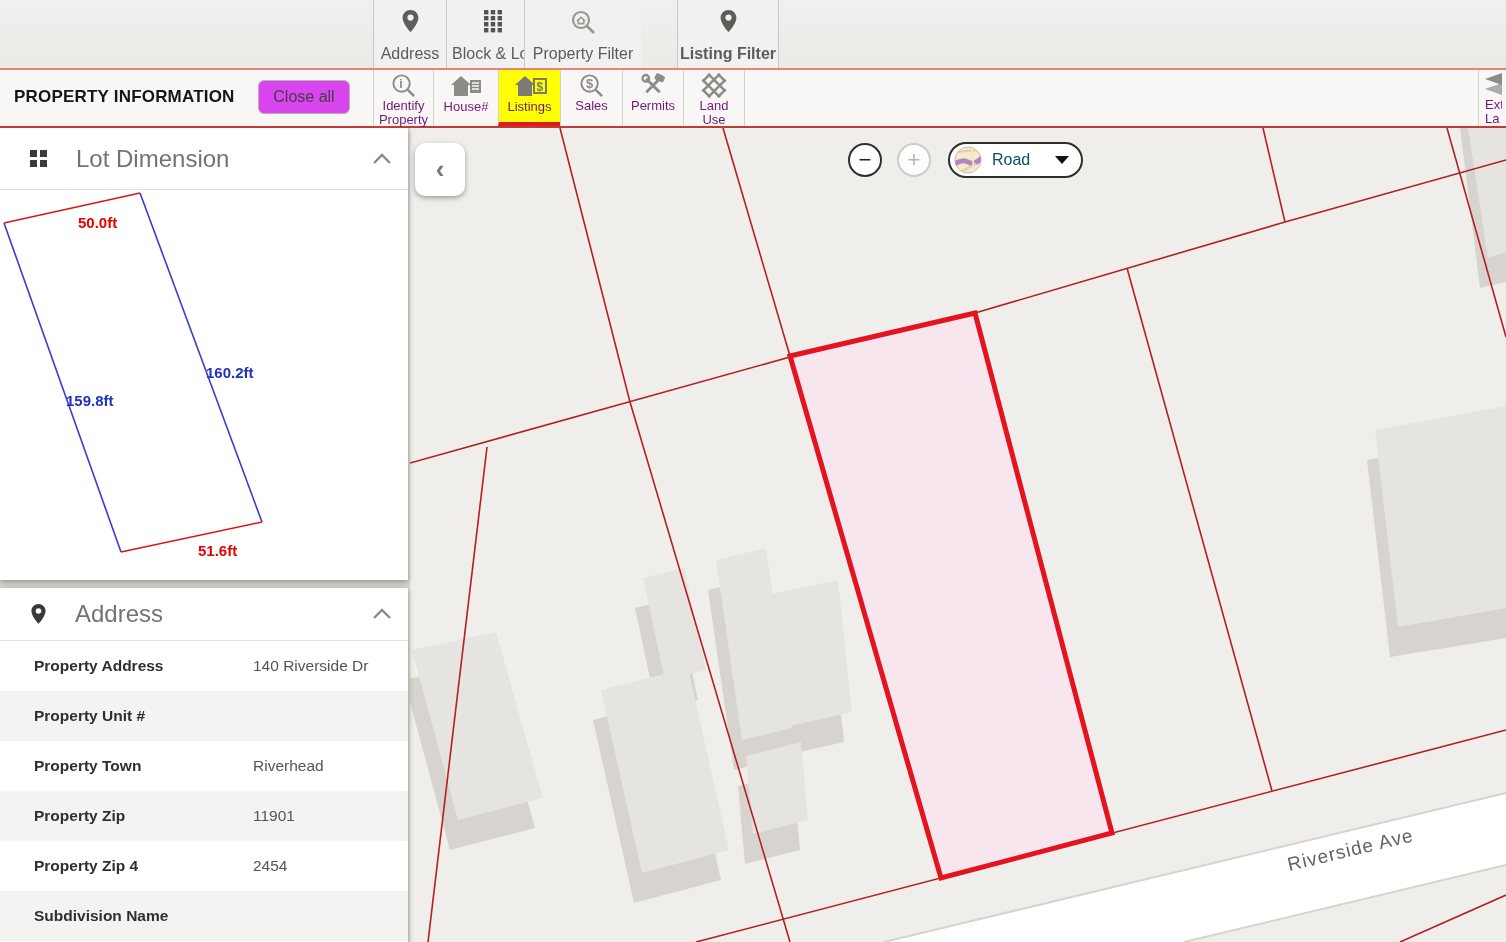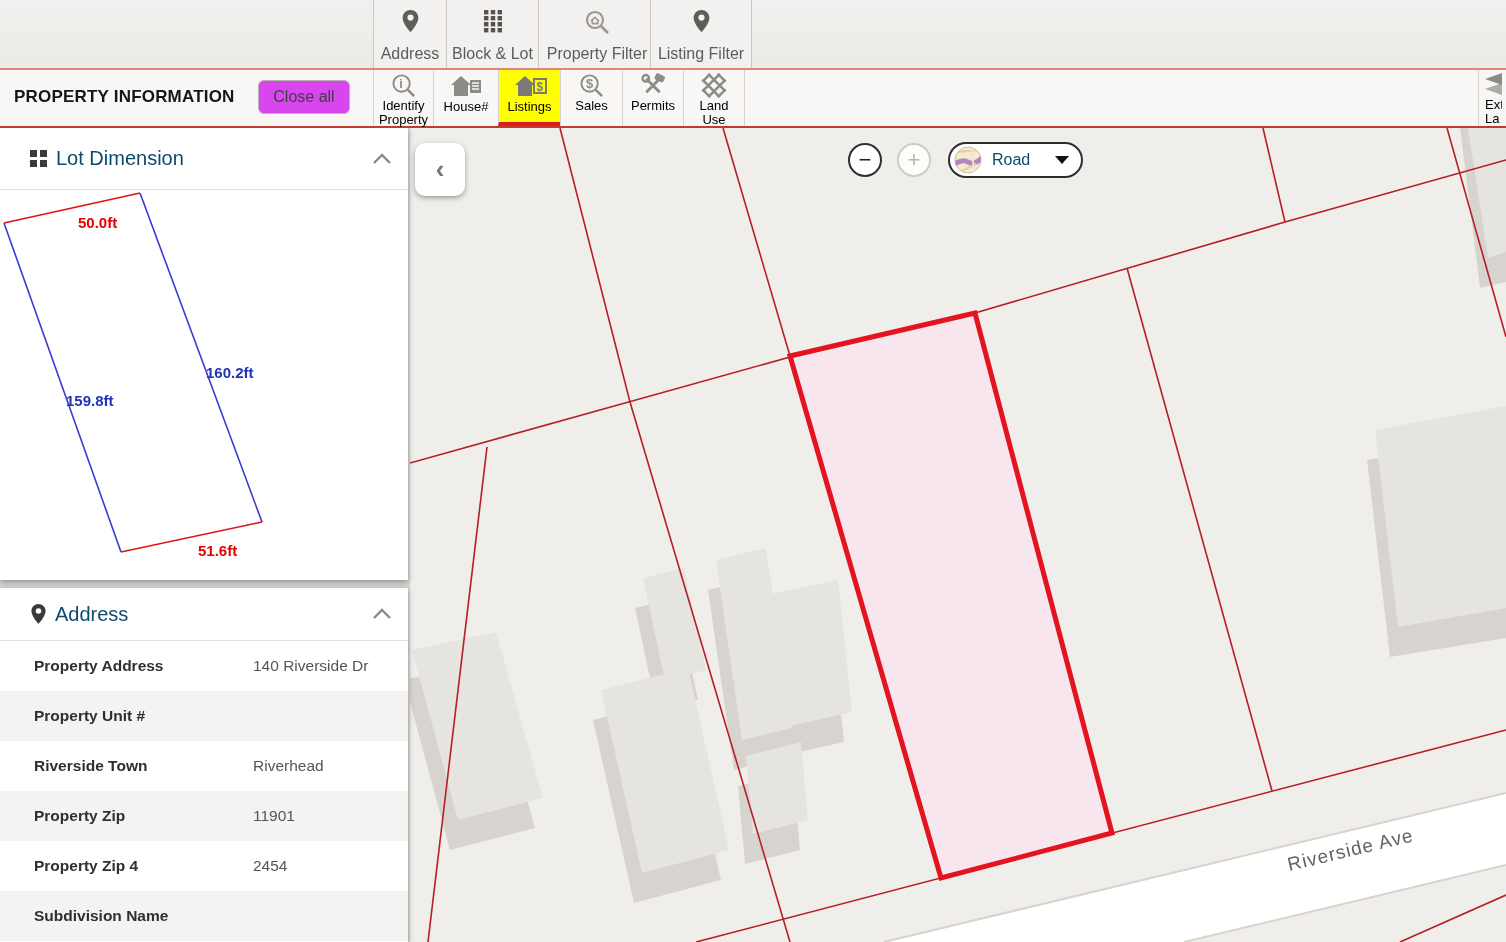--- a/index.html
+++ b/index.html
@@ -37,21 +37,21 @@
     position:absolute;left:258px;top:10px;width:92px;height:34px;
     background:#d946ef;border:1px solid #b8b5b1;border-radius:6px;
     font-size:16px;color:#3f3f3f;display:flex;align-items:center;justify-content:center;cursor:pointer;
     font-family:inherit;
   }
   .tb2cell{
     position:absolute;top:0;height:56px;border-left:1px solid #d5d2ce;
     display:flex;flex-direction:column;align-items:center;justify-content:flex-start;
     padding-top:3px;box-sizing:border-box;cursor:pointer;background:transparent;
   }
-  .tb2cell .lbl{font-size:13px;color:#000000;line-height:13px;text-align:center;margin-top:1px;}
+  .tb2cell .lbl{font-size:13px;color:#701a75;line-height:13px;text-align:center;margin-top:1px;}
   .tb2cell.selected{background:#ffff00;border-bottom:4px solid #e01a1a;}
   
   .map{position:absolute;left:410px;top:128px;width:1096px;height:814px;z-index:1;cursor:grab;}
   .panel-area{position:absolute;left:0;top:128px;width:410px;height:814px;background:#dbd8d4;z-index:10;}
   
   .collapse-btn{
     position:absolute;left:415px;top:143px;width:50px;height:53px;background:#fff;border:none;
     border-radius:10px;box-shadow:0 2px 5px rgba(0,0,0,.35);z-index:20;
     color:#777;font-size:26px;font-weight:bold;display:flex;align-items:center;justify-content:center;cursor:pointer;
     font-family:inherit;
@@ -68,21 +68,21 @@
     background:#fff;border:2px solid #2e2e2e;z-index:20;display:flex;align-items:center;
     padding:0 12px 0 4px;box-sizing:border-box;cursor:pointer;
   }
   .basemap .txt{font-size:16px;color:#0c4a6e;margin-left:10px;flex:1;}
   .basemap .caret{width:0;height:0;border-left:7px solid transparent;border-right:7px solid transparent;border-top:8px solid #111;}
   
   .card{position:absolute;left:0;width:408px;background:#fff;box-shadow:0 2px 6px rgba(0,0,0,.35);z-index:12;}
   .card1{top:128px;height:452px;border-radius:0 0 0 0;}
   .card2{top:588px;height:354px;}
   .card-head{height:61px;display:flex;align-items:center;padding:0 16px 0 30px;border-bottom:1px solid #e3e1df;cursor:pointer;}
-  .card-head .title{font-size:20px;color:#0c4a6e;margin-left:8px;flex:1;}
+  .card-head .title{font-size:24px;color:#737373;margin-left:28px;flex:1;}
   .rows .row{height:50px;display:flex;align-items:center;padding-left:34px;box-sizing:border-box;}
   .rows .row:nth-child(even){background:#f4f3f1;}
   .rows .row .k{width:219px;font-size:15.5px;font-weight:bold;color:#2f2f2f;}
   .rows .row .v{font-size:15.5px;color:#555;}
   svg text{font-family:"Liberation Sans","DejaVu Sans",sans-serif;}
 </style>
 </head>
 <body>
 
 <div class="map">
@@ -198,21 +198,21 @@
   <div class="rows">
     <div class="row">
       <span class="k">Property Address</span>
       <span class="v">140 Riverside Dr</span>
     </div>
     <div class="row">
       <span class="k">Property Unit #</span>
       <span class="v"></span>
     </div>
     <div class="row">
-      <span class="k">Riverside Town</span>
+      <span class="k">Property Town</span>
       <span class="v">Riverhead</span>
     </div>
     <div class="row">
       <span class="k">Property Zip</span>
       <span class="v">11901</span>
     </div>
     <div class="row">
       <span class="k">Property Zip 4</span>
       <span class="v">2454</span>
     </div>
@@ -241,29 +241,29 @@
         <rect x="14.6" y="7" width="4.4" height="4.4"></rect>
       <rect x="1" y="13" width="4.4" height="4.4"></rect>
         <rect x="7.8" y="13" width="4.4" height="4.4"></rect>
         <rect x="14.6" y="13" width="4.4" height="4.4"></rect>
       <rect x="1" y="19" width="4.4" height="4.4"></rect>
         <rect x="7.8" y="19" width="4.4" height="4.4"></rect>
         <rect x="14.6" y="19" width="4.4" height="4.4"></rect>
     </svg>
     <span class="lbl">Block &amp; Lot</span>
   </div>
-  <div class="topcell" style="left:538px;width:117px;">
+  <div class="topcell" style="left:524px;width:117px;">
     <svg width="26" height="26" viewBox="0 0 26 26">
       <circle cx="11" cy="11" r="8" fill="none" stroke="#9b9894" stroke-width="2.2"></circle>
       <line x1="17" y1="17" x2="24" y2="24" stroke="#9b9894" stroke-width="2.6"></line>
       <path d="M7 12 L11 8.4 L15 12 M8.3 11.6 V14.6 H13.7 V11.6" fill="none" stroke="#9b9894" stroke-width="1.6"></path>
     </svg>
     <span class="lbl">Property Filter</span>
   </div>
-  <div class="topcell" style="left:650px;width:102px;">
+  <div class="topcell" style="left:677px;width:102px;font-weight:bold;">
     <svg width="19" height="24" viewBox="0 0 24 30">
       <path d="M12 1C6.5 1 2 5.4 2 10.8 2 18.2 12 29 12 29s10-10.8 10-18.2C22 5.4 17.5 1 12 1zm0 13.6a3.9 3.9 0 1 1 0-7.8 3.9 3.9 0 0 1 0 7.8z" fill="#5f5d5a"></path>
     </svg>
     <span class="lbl">Listing Filter</span>
   </div>
 </div>
 
 <div class="toolbar2">
   <span class="tb2-title">PROPERTY INFORMATION</span>
   <button class="closeall">Close all</button>

